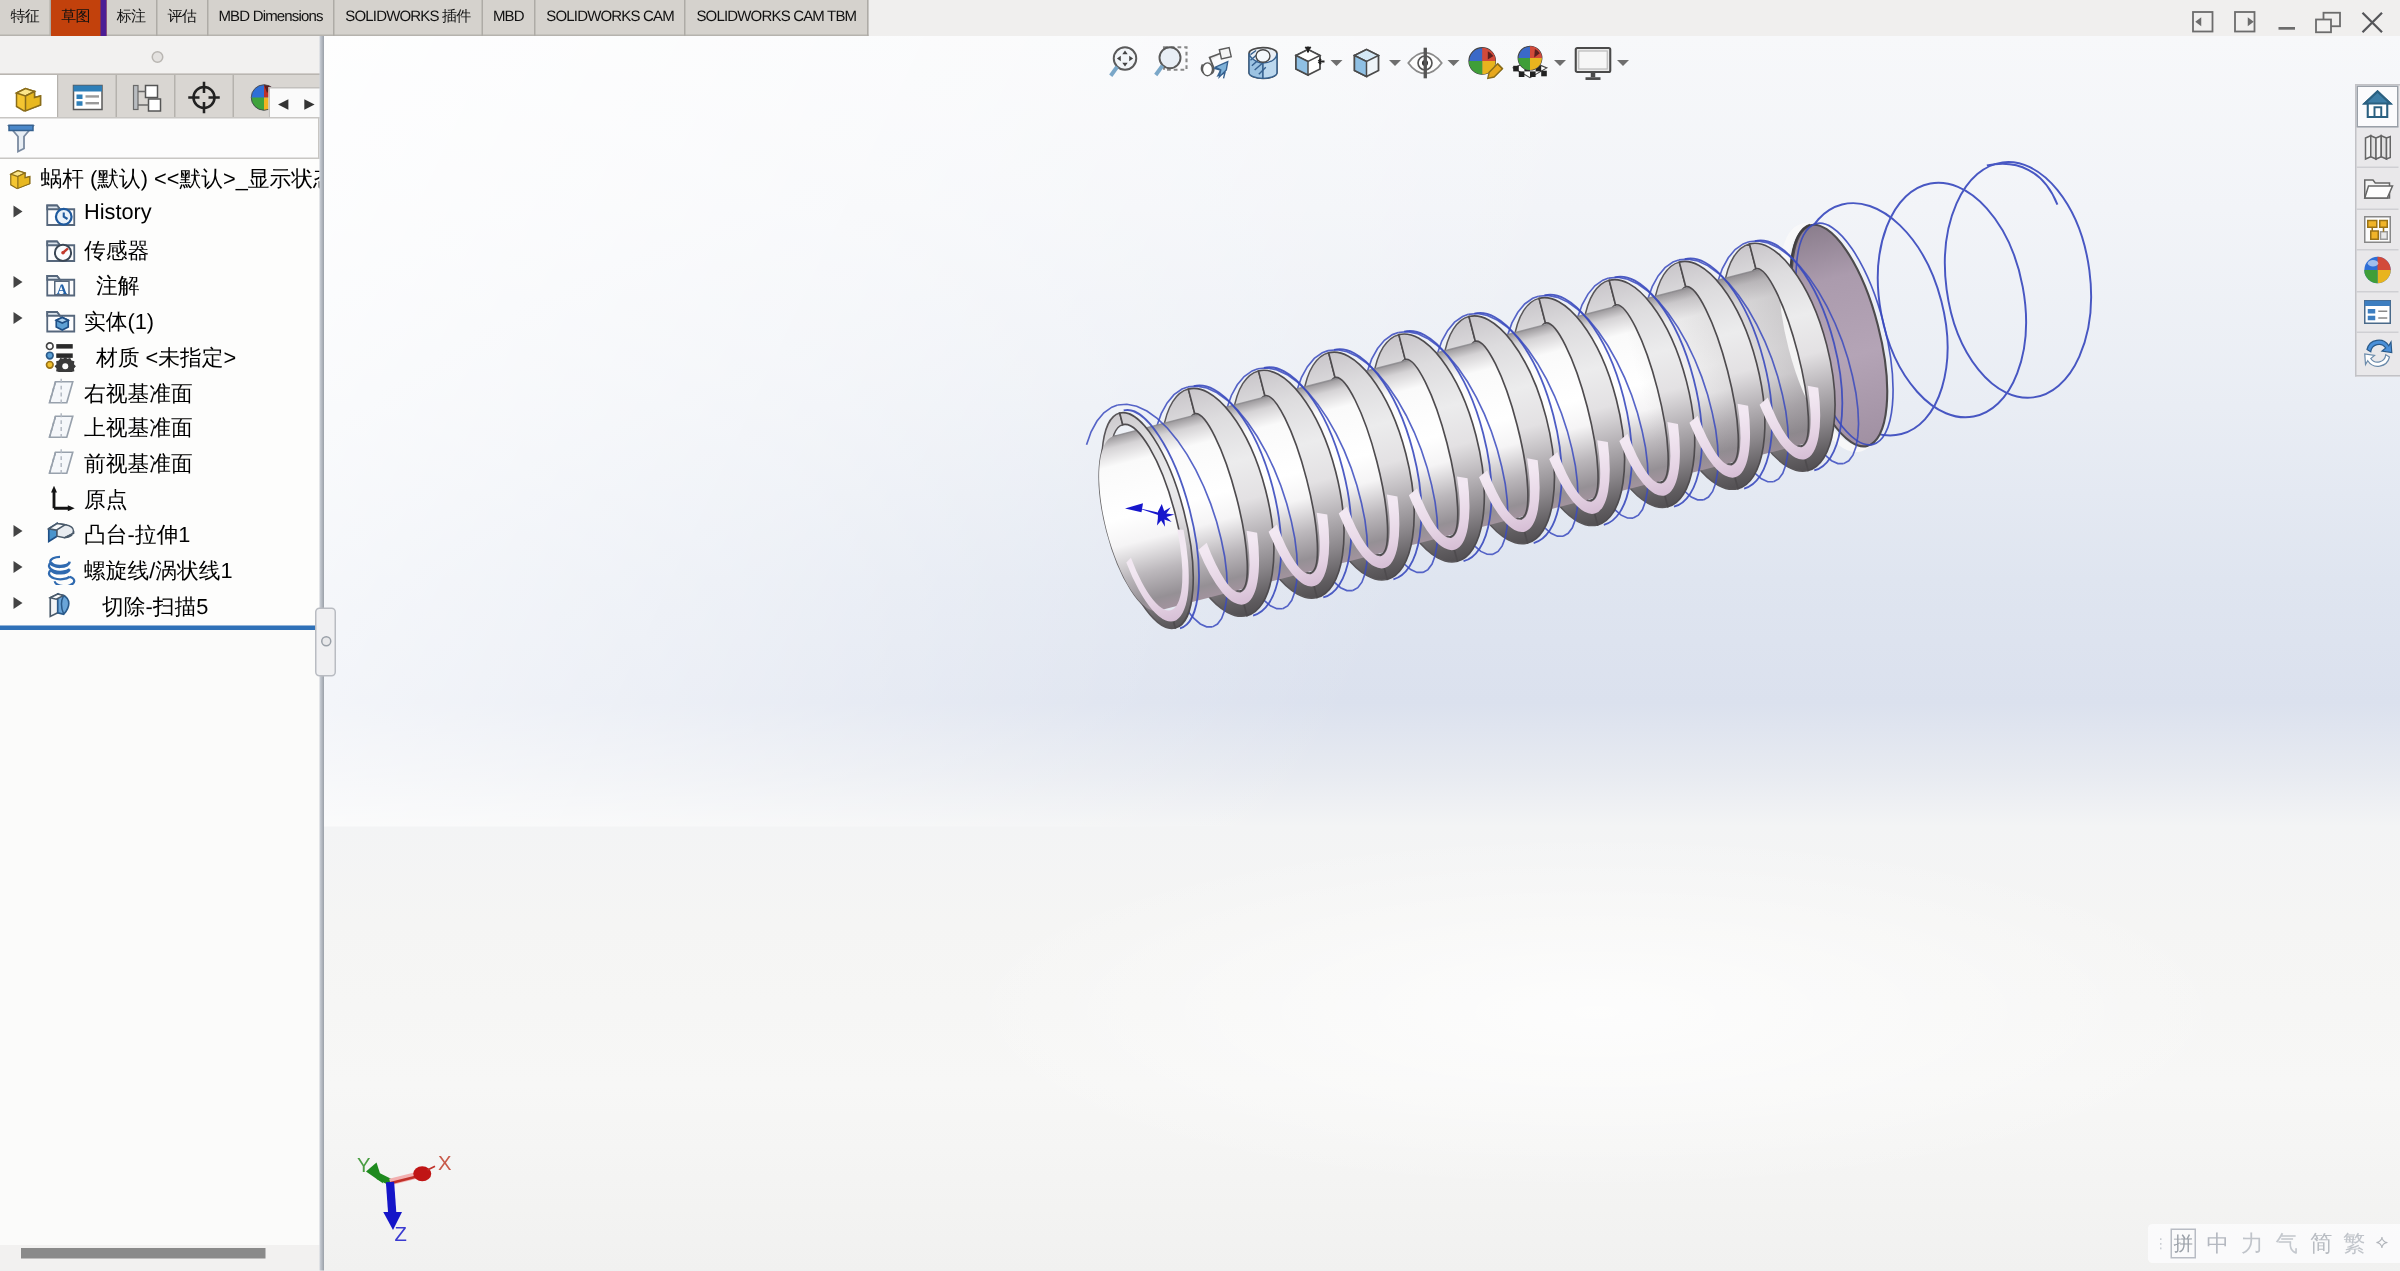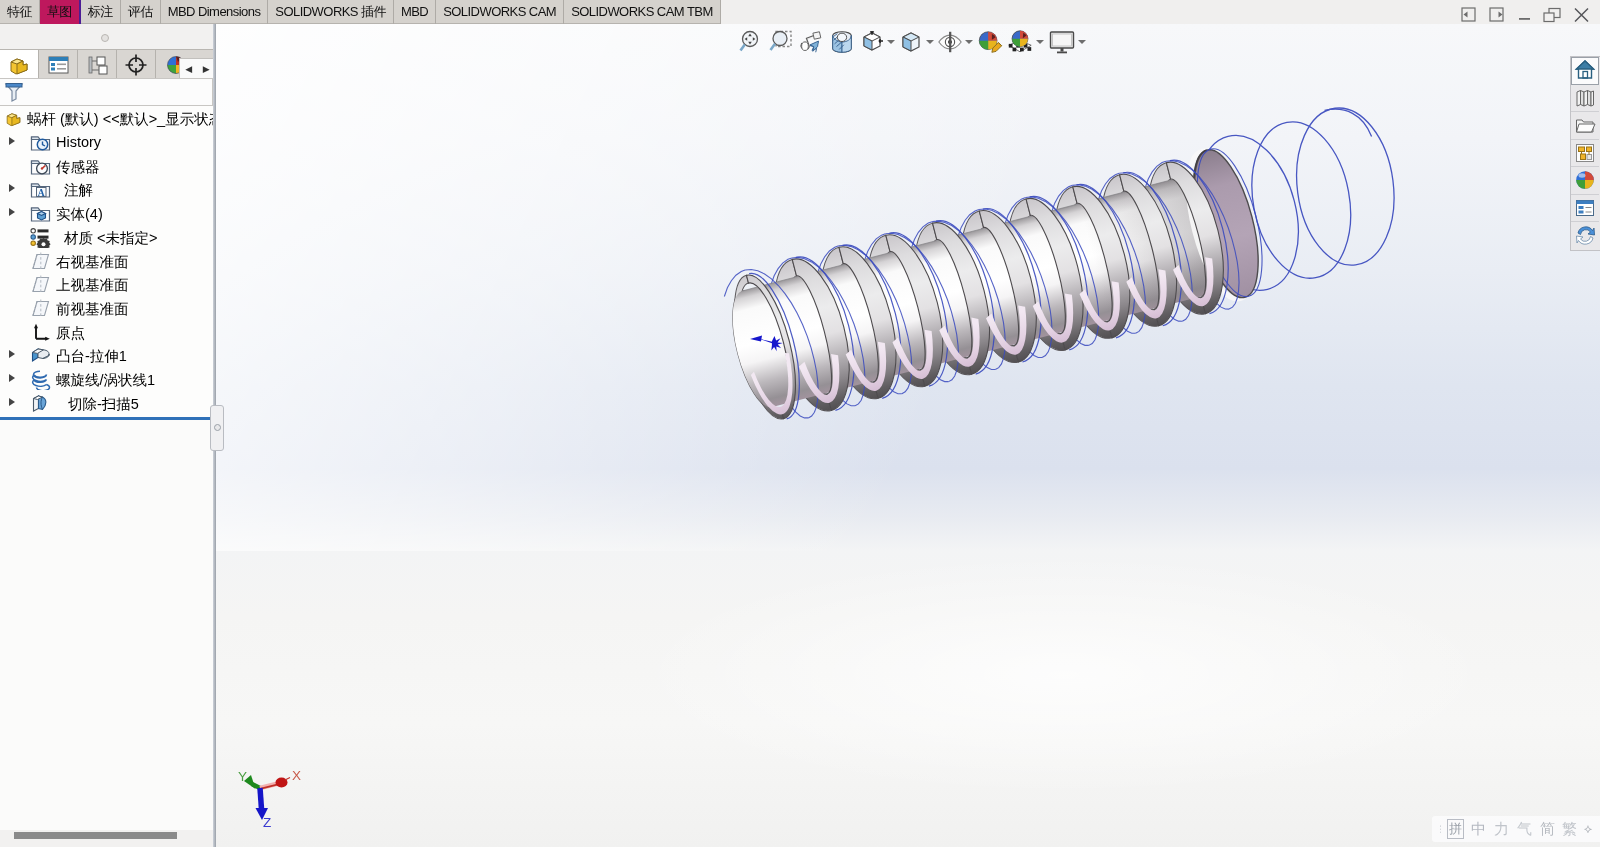--- a/index.html
+++ b/index.html
@@ -1,21 +1,21 @@
 <!DOCTYPE html>
 <html><head><meta charset="utf-8"><style>
 *{margin:0;padding:0;box-sizing:border-box}
 html,body{width:1600px;height:847px;overflow:hidden;font-family:"Liberation Sans",sans-serif;background:#eceef0}
 #root{position:absolute;left:0;top:0;width:1600px;height:847px}
 
 #tabbar{position:absolute;left:0;top:0;width:1600px;height:24px;background:#f0efee}
 #tabs{position:absolute;left:0;top:0;height:24px;background:#d5d2cd;border-bottom:1px solid #b6b3ae;display:flex}
-.tab{height:24px;line-height:23px;padding:0 7px;font-size:13px;letter-spacing:-0.55px;color:#111;border-right:1px solid #aeaba6;white-space:nowrap}
+.tab{height:24px;line-height:23px;padding:0 7px;font-size:10px;letter-spacing:-0.55px;color:#111;border-right:1px solid #aeaba6;white-space:nowrap}
 .tab.first{border-left:none}
-.tab.sel{background:#be185d;border-right:2px solid #4c1d95;height:25px}
+.tab.sel{background:#c2410c;border-right:4px solid #4c1d95;height:25px}
 
 .winbtn{position:absolute;top:7px}
 
 #panel{position:absolute;left:0;top:24px;width:216px;height:823px;background:#f2f1f0}
 #paneltop{position:absolute;left:0;top:0;width:216px;height:25px;background:#f2f1f0}
 #ptabs{position:absolute;left:0;top:25px;width:216px;height:29px;background:#d9d6d2;border-top:1px solid #b9b6b1;display:flex}
 .ptab{width:39px;height:29px;display:flex;align-items:center;justify-content:center;border-right:1px solid #b5b2ad}
 .ptab.sel{background:#fff;border-bottom:none}
 #filterrow{position:absolute;left:0;top:54px;width:213px;height:28px;background:#fcfcfc;border:1px solid #c8c6c3;border-left:none}
 #tree{position:absolute;left:0;top:82px;width:213px;height:311px;background:#fdfdfc;overflow:hidden;font-size:14.5px;color:#000}
@@ -501,21 +501,21 @@
           <span style="position:absolute;left:64px;top:4px">注解</span>
         </div>
       <div class="trow" style="top:95px">
           <i class="arr" style="left:9px;top:7px"></i>
           <svg width="21" height="21" viewBox="0 0 21 21" style="position:absolute;left:30px;top:2px">
             <path d="M1.5 5 L8 5 L10 7.5 L19.5 7.5 L19.5 18 L1.5 18 Z" fill="#fdfdfe" stroke="#56677c" stroke-width="1.2"></path>
             <path d="M1.5 5 L8 5 L10 7.5 L1.5 7.5 Z" fill="#dde5ed" stroke="#56677c" stroke-width="1.2"></path>
             <path d="M7.5 10.5 L11.5 8.6 L15.5 10.5 L15.5 15 L11.5 17 L7.5 15 Z" fill="#5d9fd3" stroke="#1f4f86" stroke-width="1.1"></path>
             <path d="M7.5 10.5 L11.5 8.6 L15.5 10.5 L11.5 12.4 Z" fill="#aed0ec" stroke="#1f4f86" stroke-width="1.1"></path>
           </svg>
-          <span style="position:absolute;left:56px;top:4px">实体(4)</span>
+          <span style="position:absolute;left:56px;top:4px">实体(1)</span>
         </div>
       <div class="trow" style="top:119px">
           <svg width="21" height="21" viewBox="0 0 21 21" style="position:absolute;left:30px;top:2px">
             <circle cx="3.2" cy="3.8" r="2.2" fill="#fff" stroke="#444" stroke-width="1.1"></circle>
             <rect x="7.5" y="2.4" width="11" height="3" fill="#2a2a2a"></rect>
             <circle cx="3.2" cy="10" r="2.2" fill="#5a9fd4" stroke="#2a5a8a" stroke-width="1.1"></circle>
             <rect x="7.5" y="8.6" width="11" height="3" fill="#2a2a2a"></rect>
             <circle cx="3.2" cy="16.2" r="2.2" fill="#f2c12e" stroke="#9a7317" stroke-width="1.1"></circle>
             <path d="M13.5 11 l1.4 1.1 1.9-.5 .9 1.8 1.9 .5 -.3 1.9 1.3 1.4 -1.3 1.4 .3 1.9 -1.9 .5 -.9 1.8 -1.9 -.5 -1.4 1.1 -1.4 -1.1 -1.9 .5 -.9 -1.8 -1.9 -.5 .3 -1.9 -1.3 -1.4 1.3 -1.4 -.3 -1.9 1.9 -.5 .9 -1.8 1.9 .5 Z" fill="#3a3a3a"></path>
             <circle cx="13.5" cy="17.2" r="2" fill="#fdfdfd"></circle>

